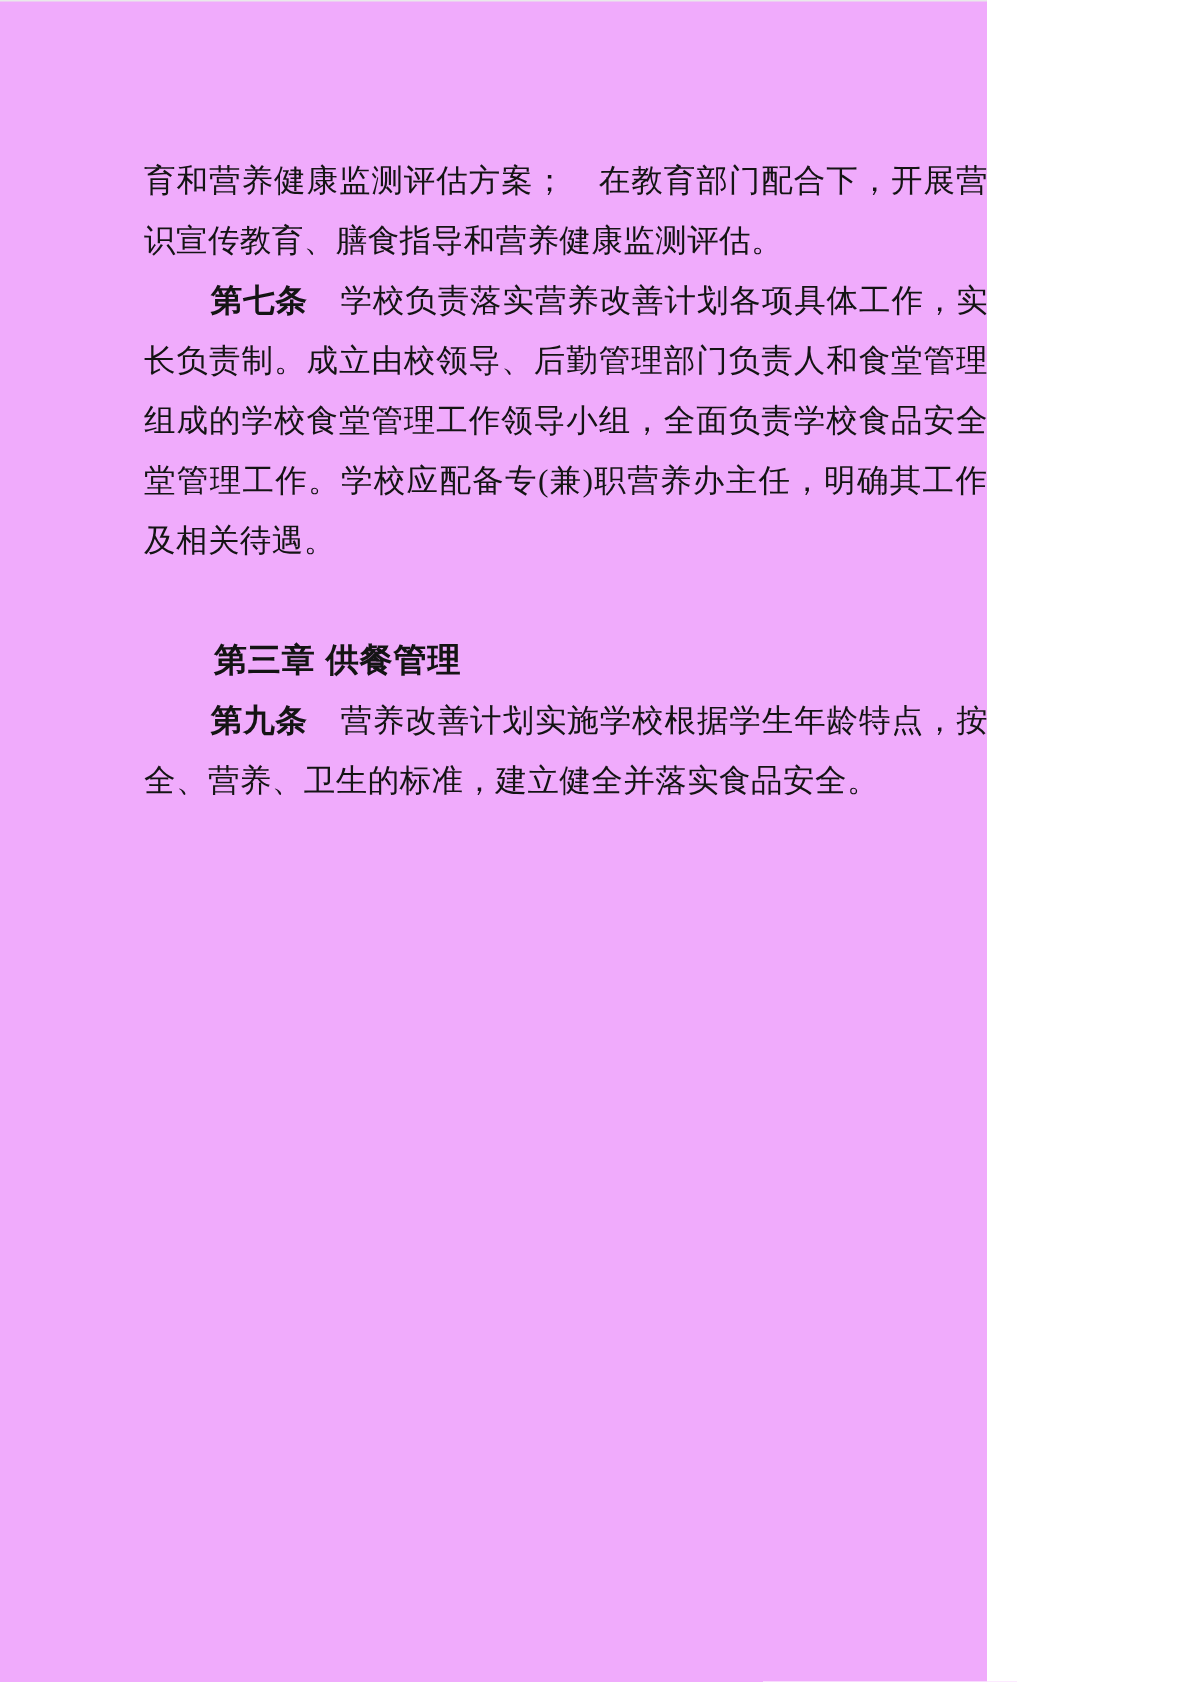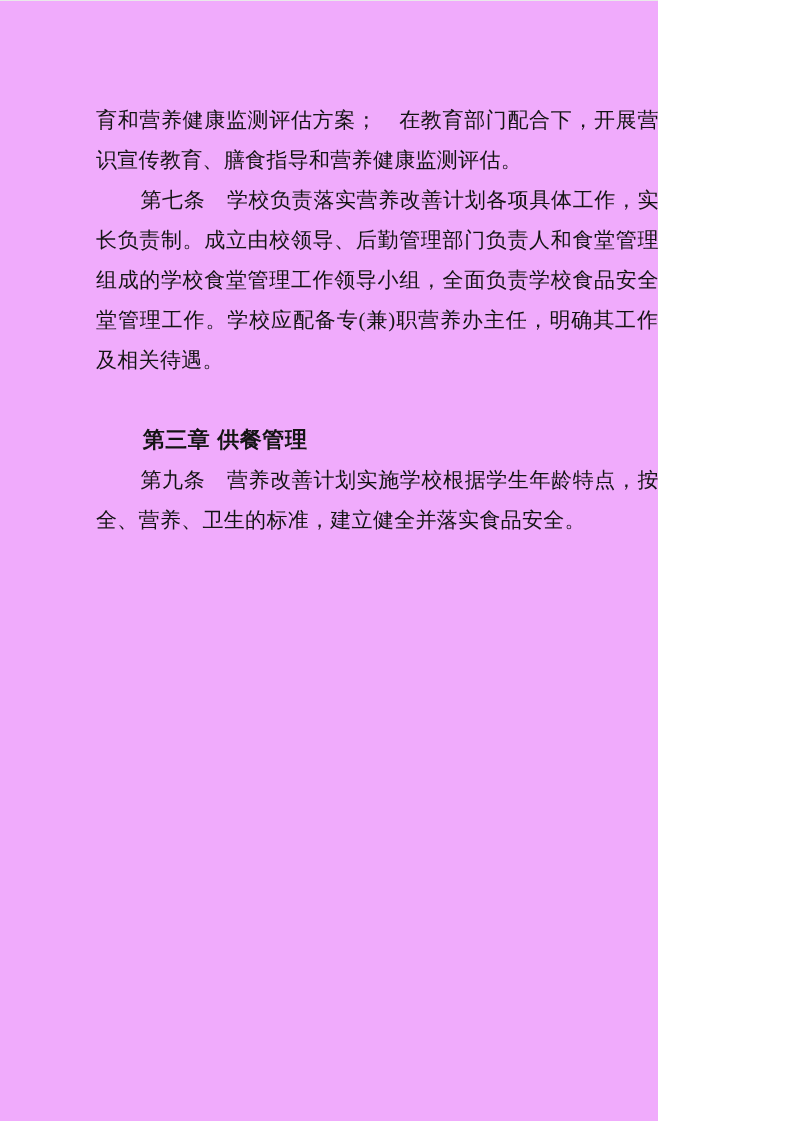--- a/index.html
+++ b/index.html
@@ -44,21 +44,21 @@
   }
   .doc-body p.chapter-heading {
     margin-top: 40px;
     font-family: "Liberation Sans", sans-serif;
     font-weight: bold;
     font-size: 22px;
     letter-spacing: 0.6px;
     text-align: left;
   }
   .doc-body b.article-no {
-    font-weight: normal;
+    font-weight: bold;
   }
   .page-number {
     position: absolute;
     left: 685px;
     top: 1027px;
     width: 20px;
     text-align: center;
     font-family: "Liberation Serif", serif;
     font-size: 15px;
     line-height: 22px;

